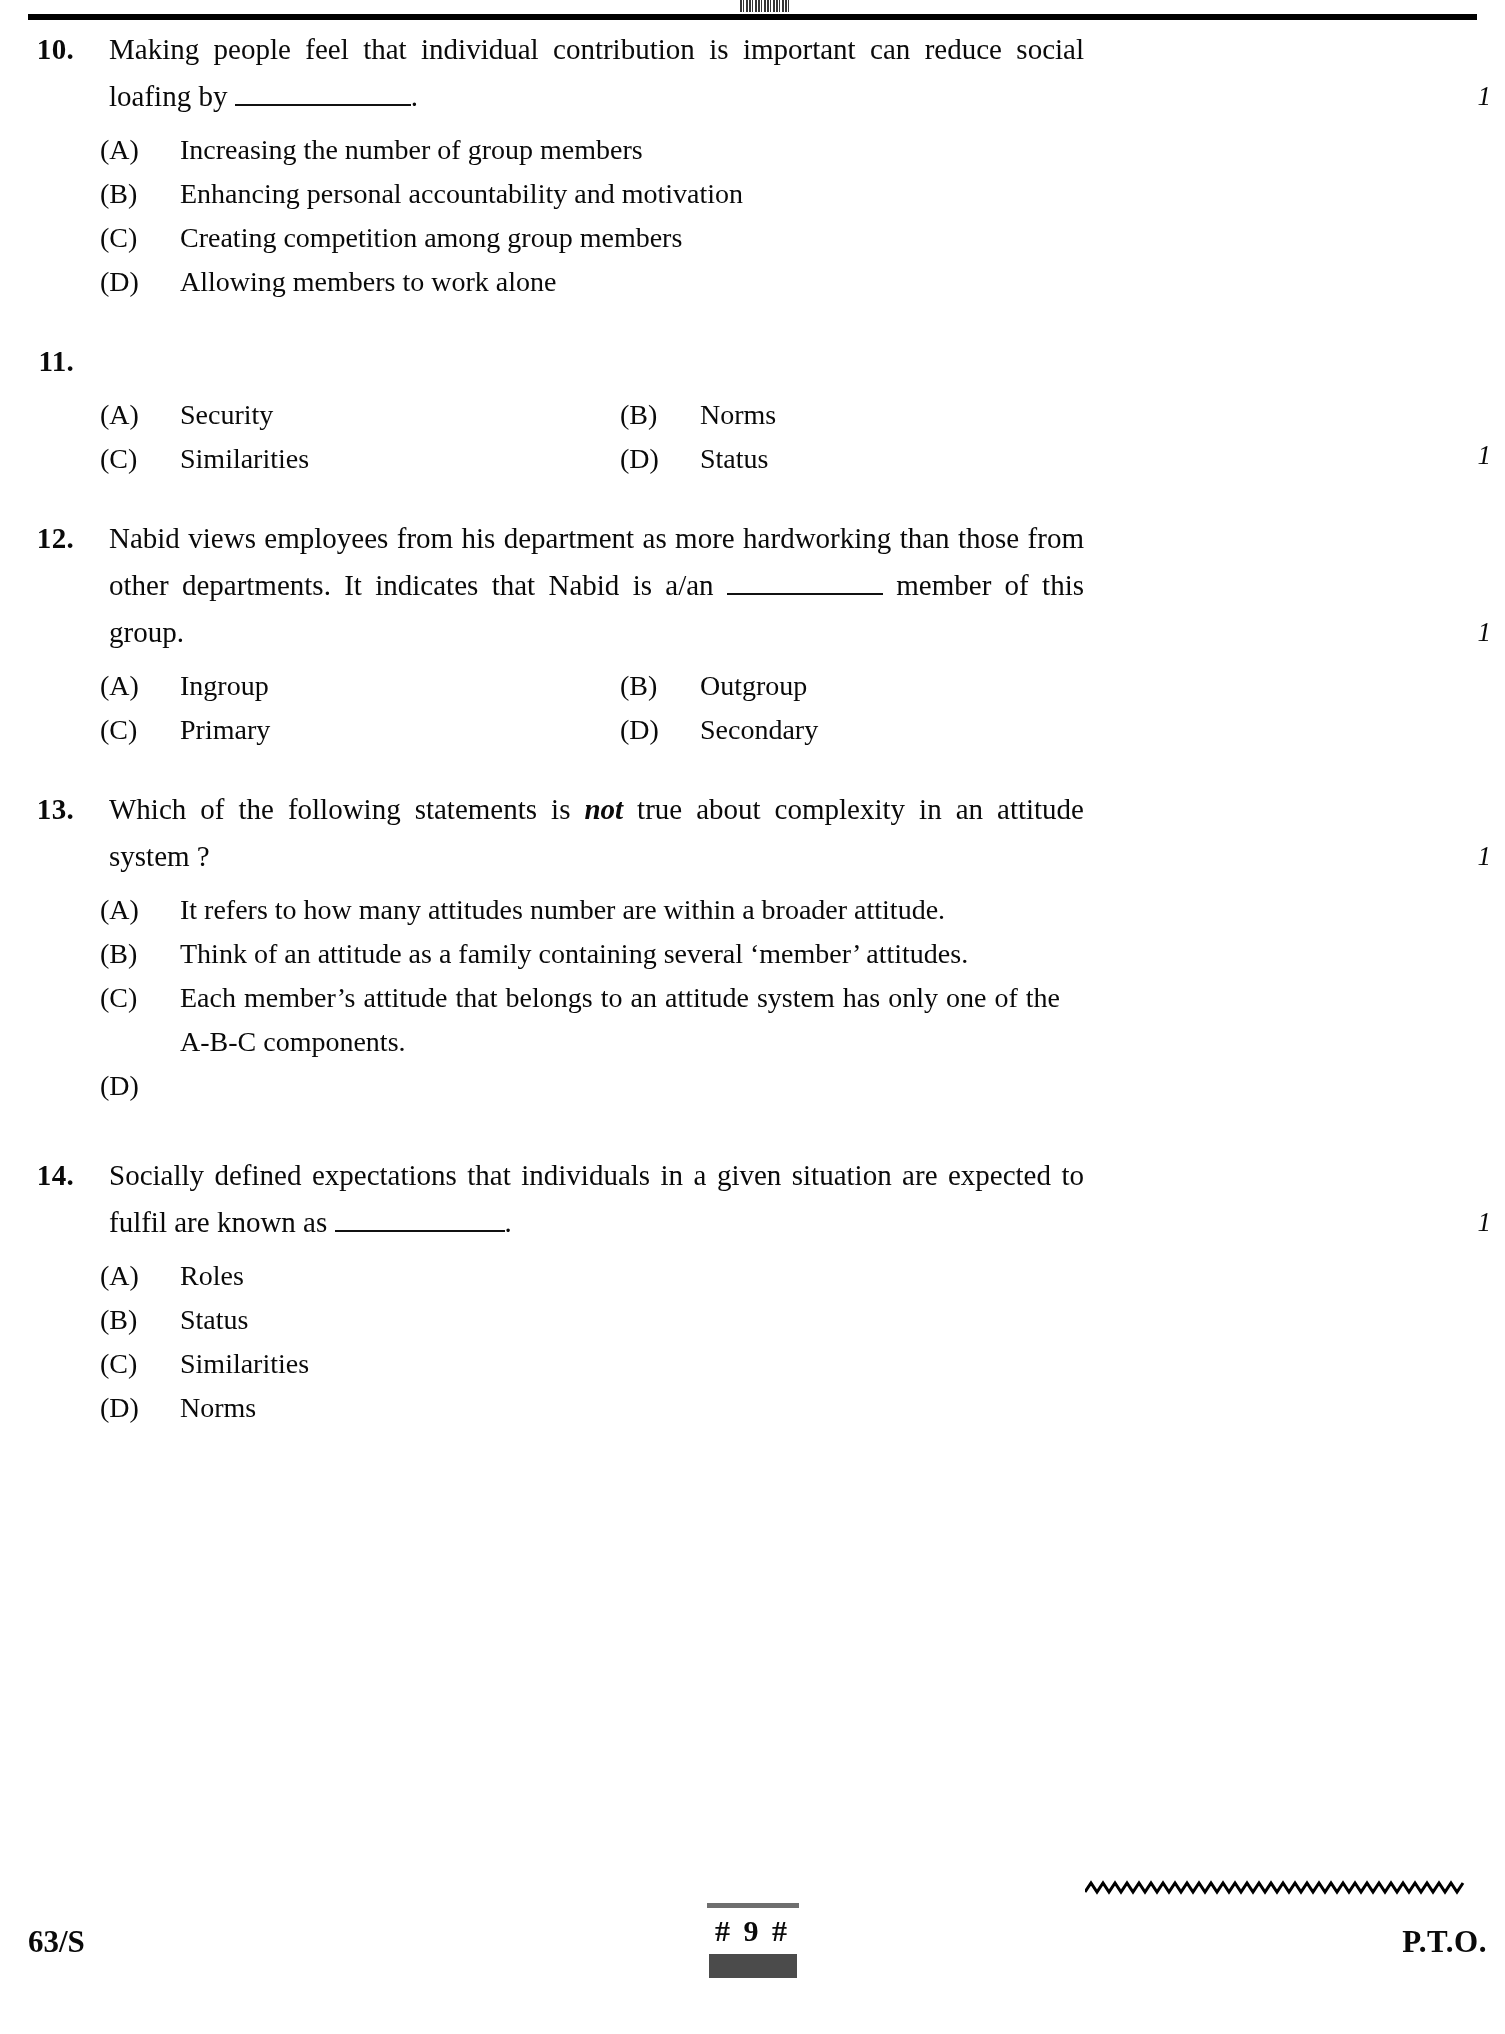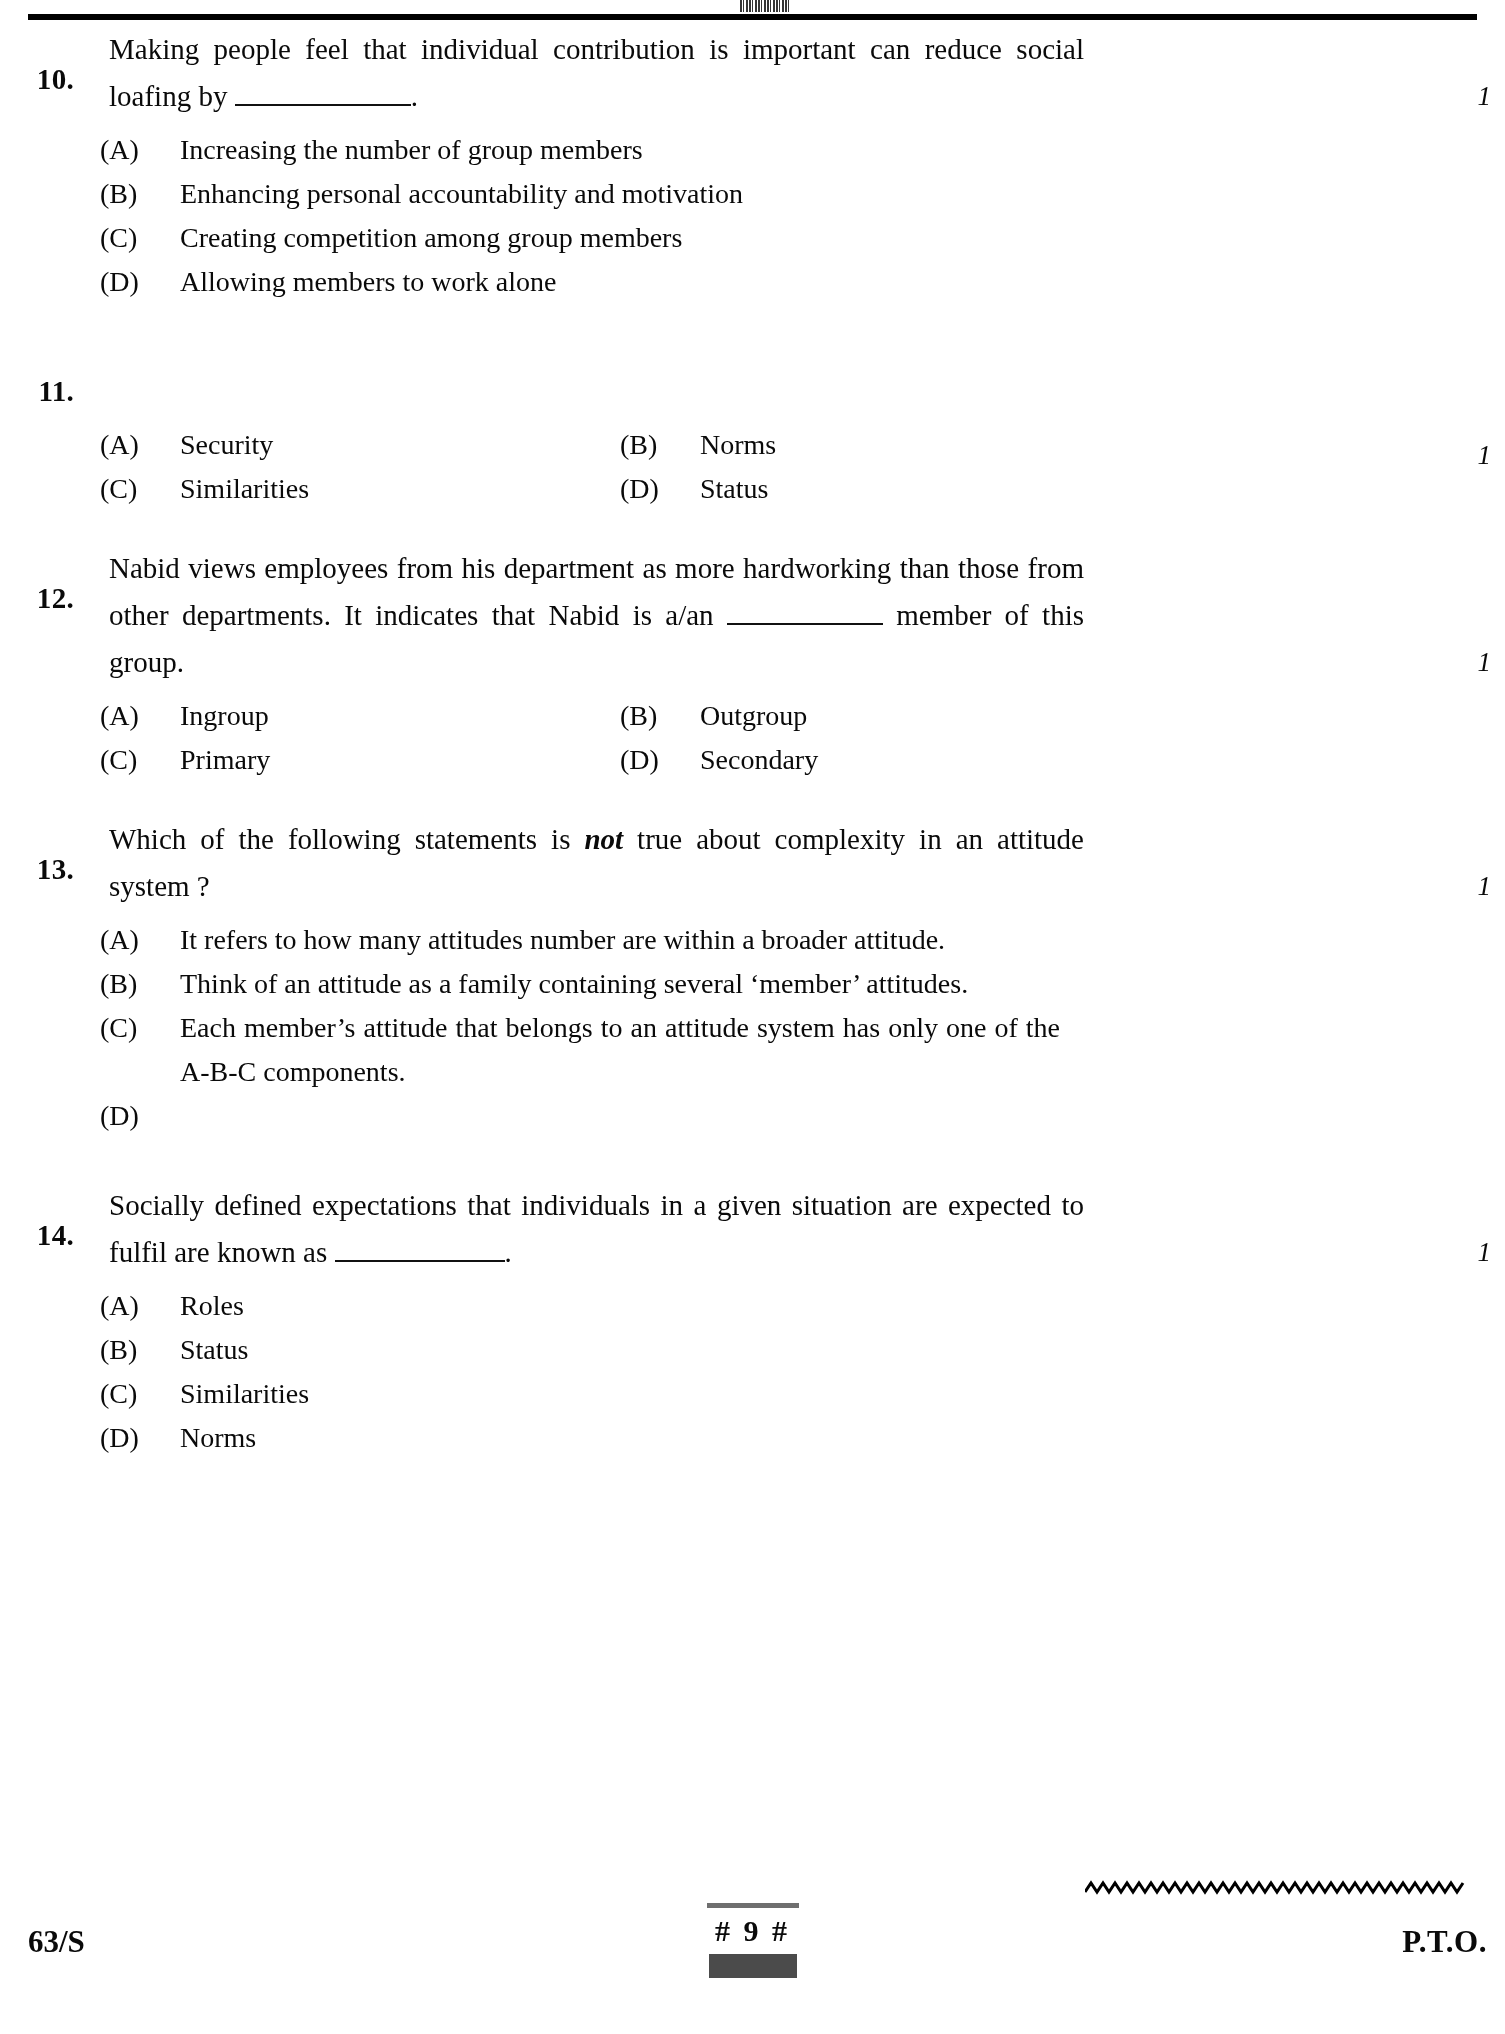--- a/index.html
+++ b/index.html
@@ -69,21 +69,20 @@
   }
   .q-num {
     width: 74px;
     flex: 0 0 74px;
     text-align: right;
     padding-right: 10px;
     font-weight: bold;
     font-size: 29px;
     line-height: 47px;
     letter-spacing: .3px;
-    margin-top: 30px;
   }
   .q-body {
     flex: 1 1 auto;
     position: relative;
     padding-right: 110px;
   }
   .q-text {
     font-size: 29px;
     line-height: 47px;
     text-align: justify;

